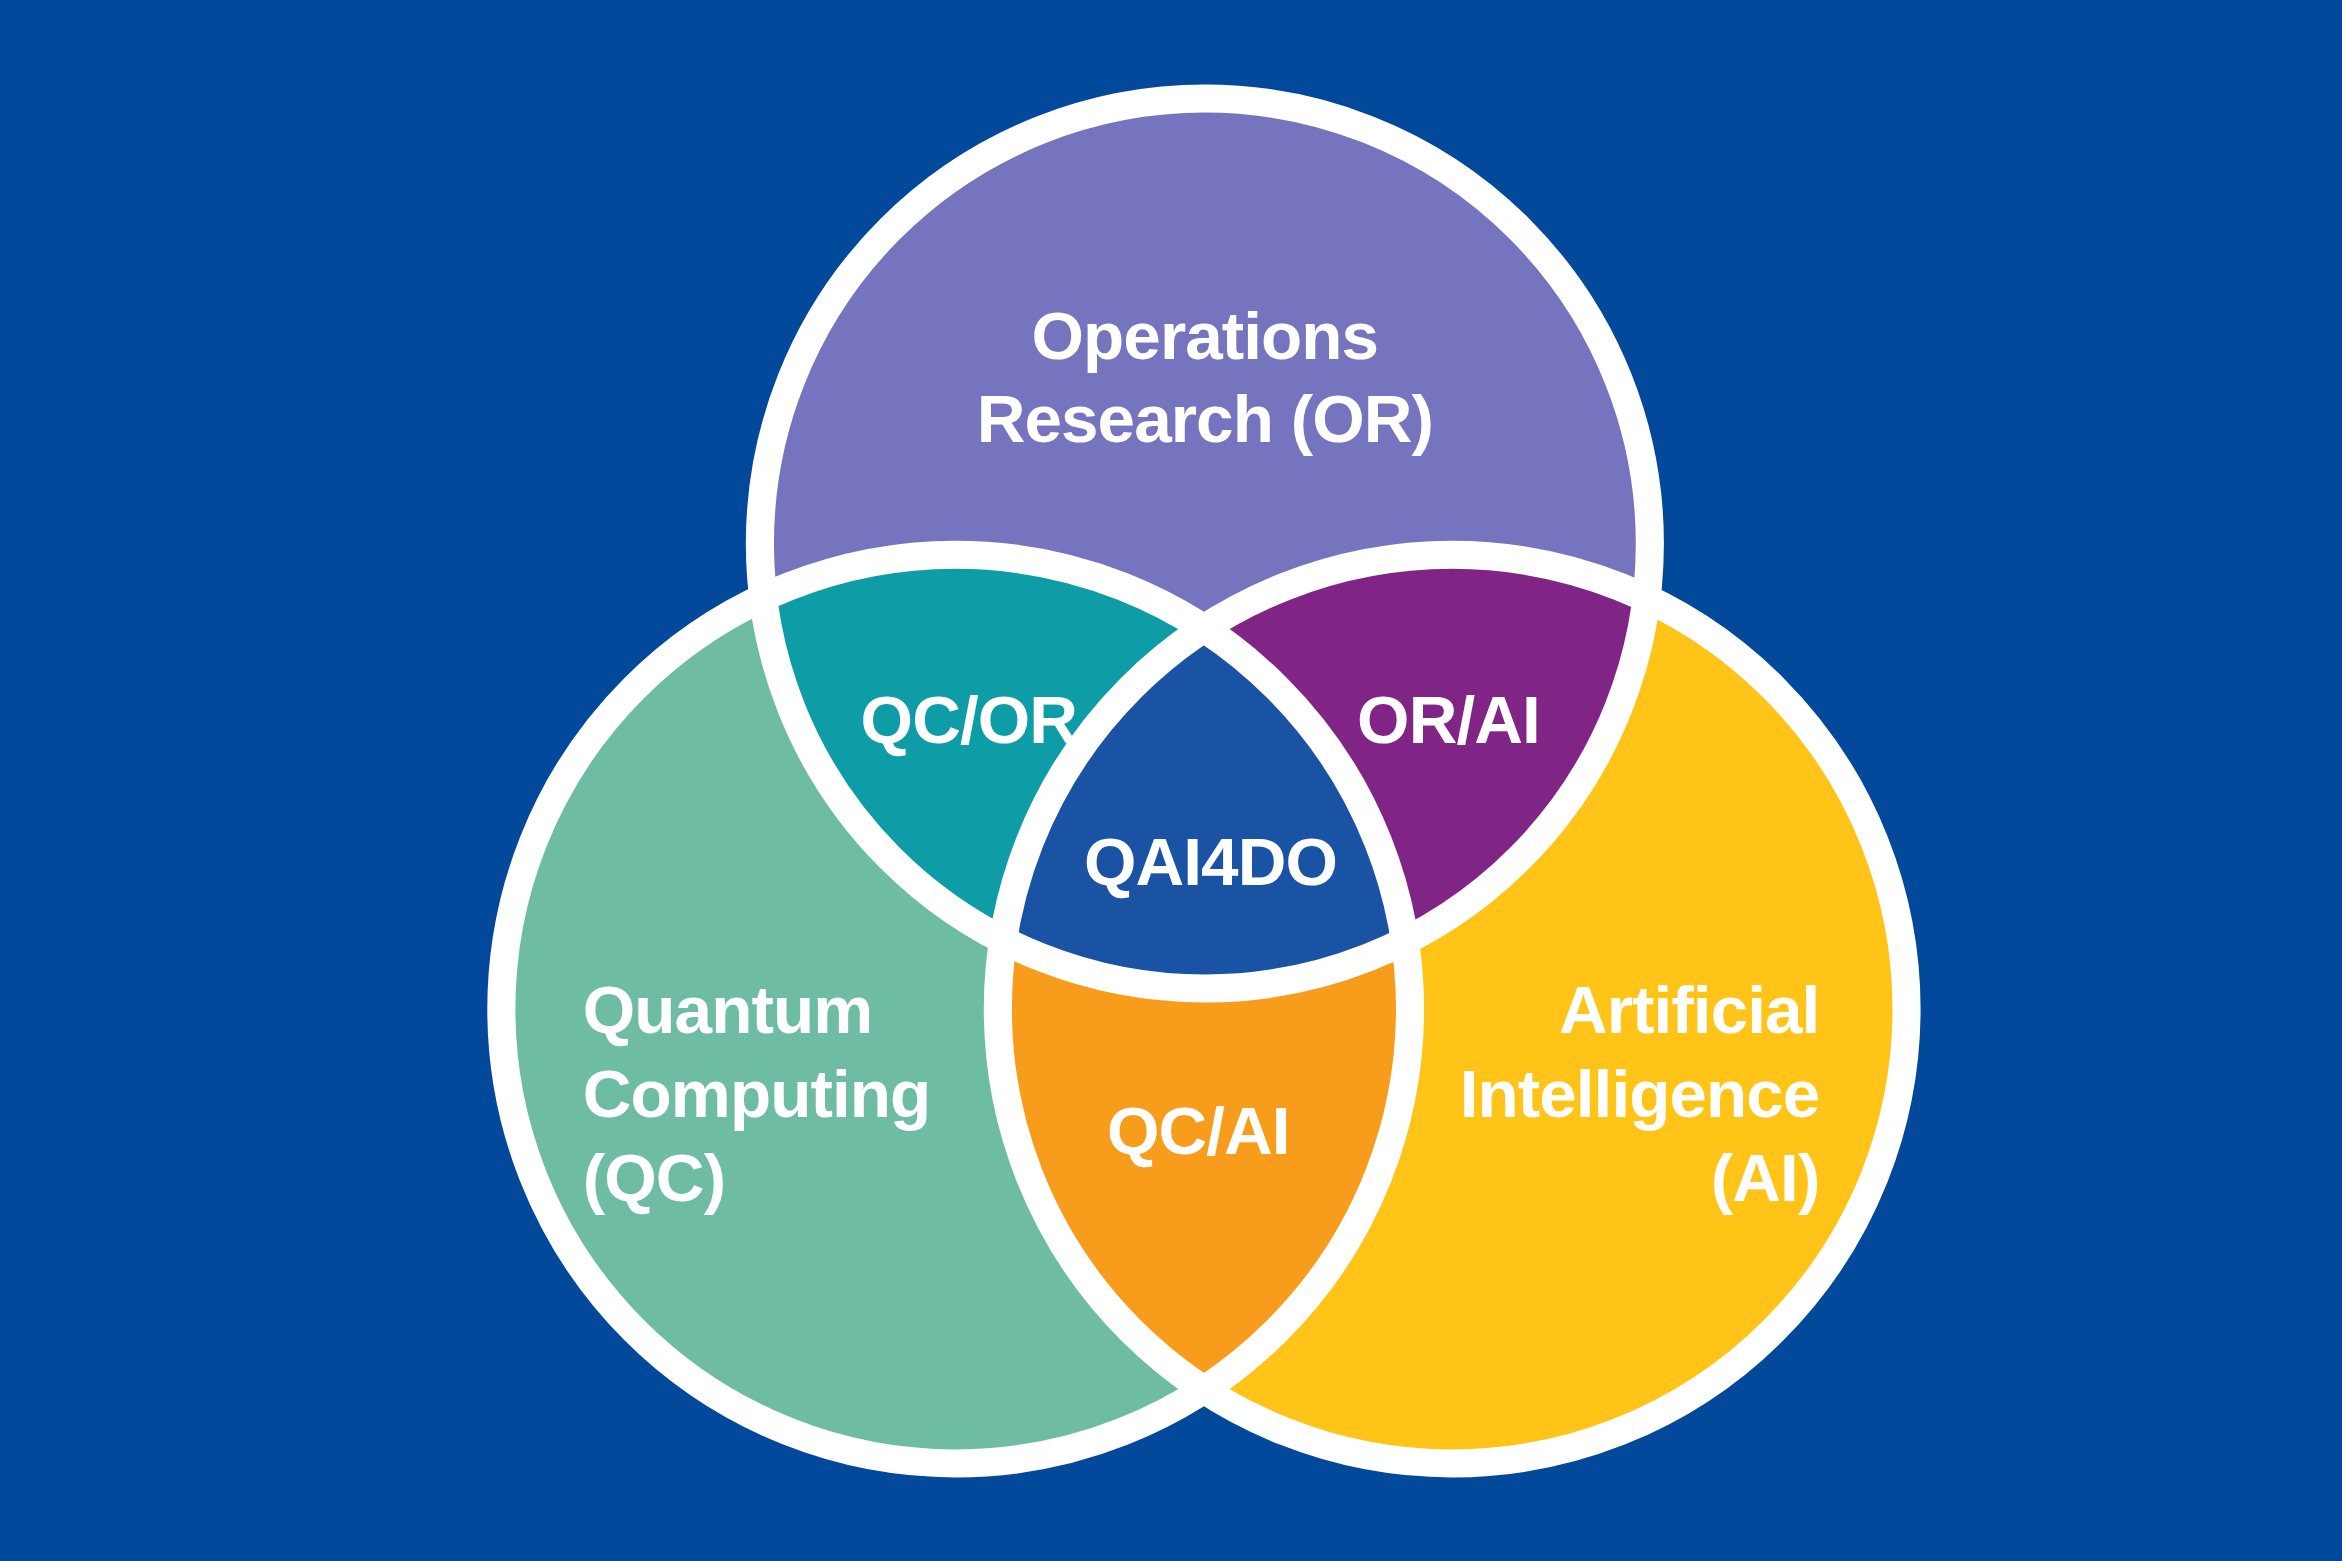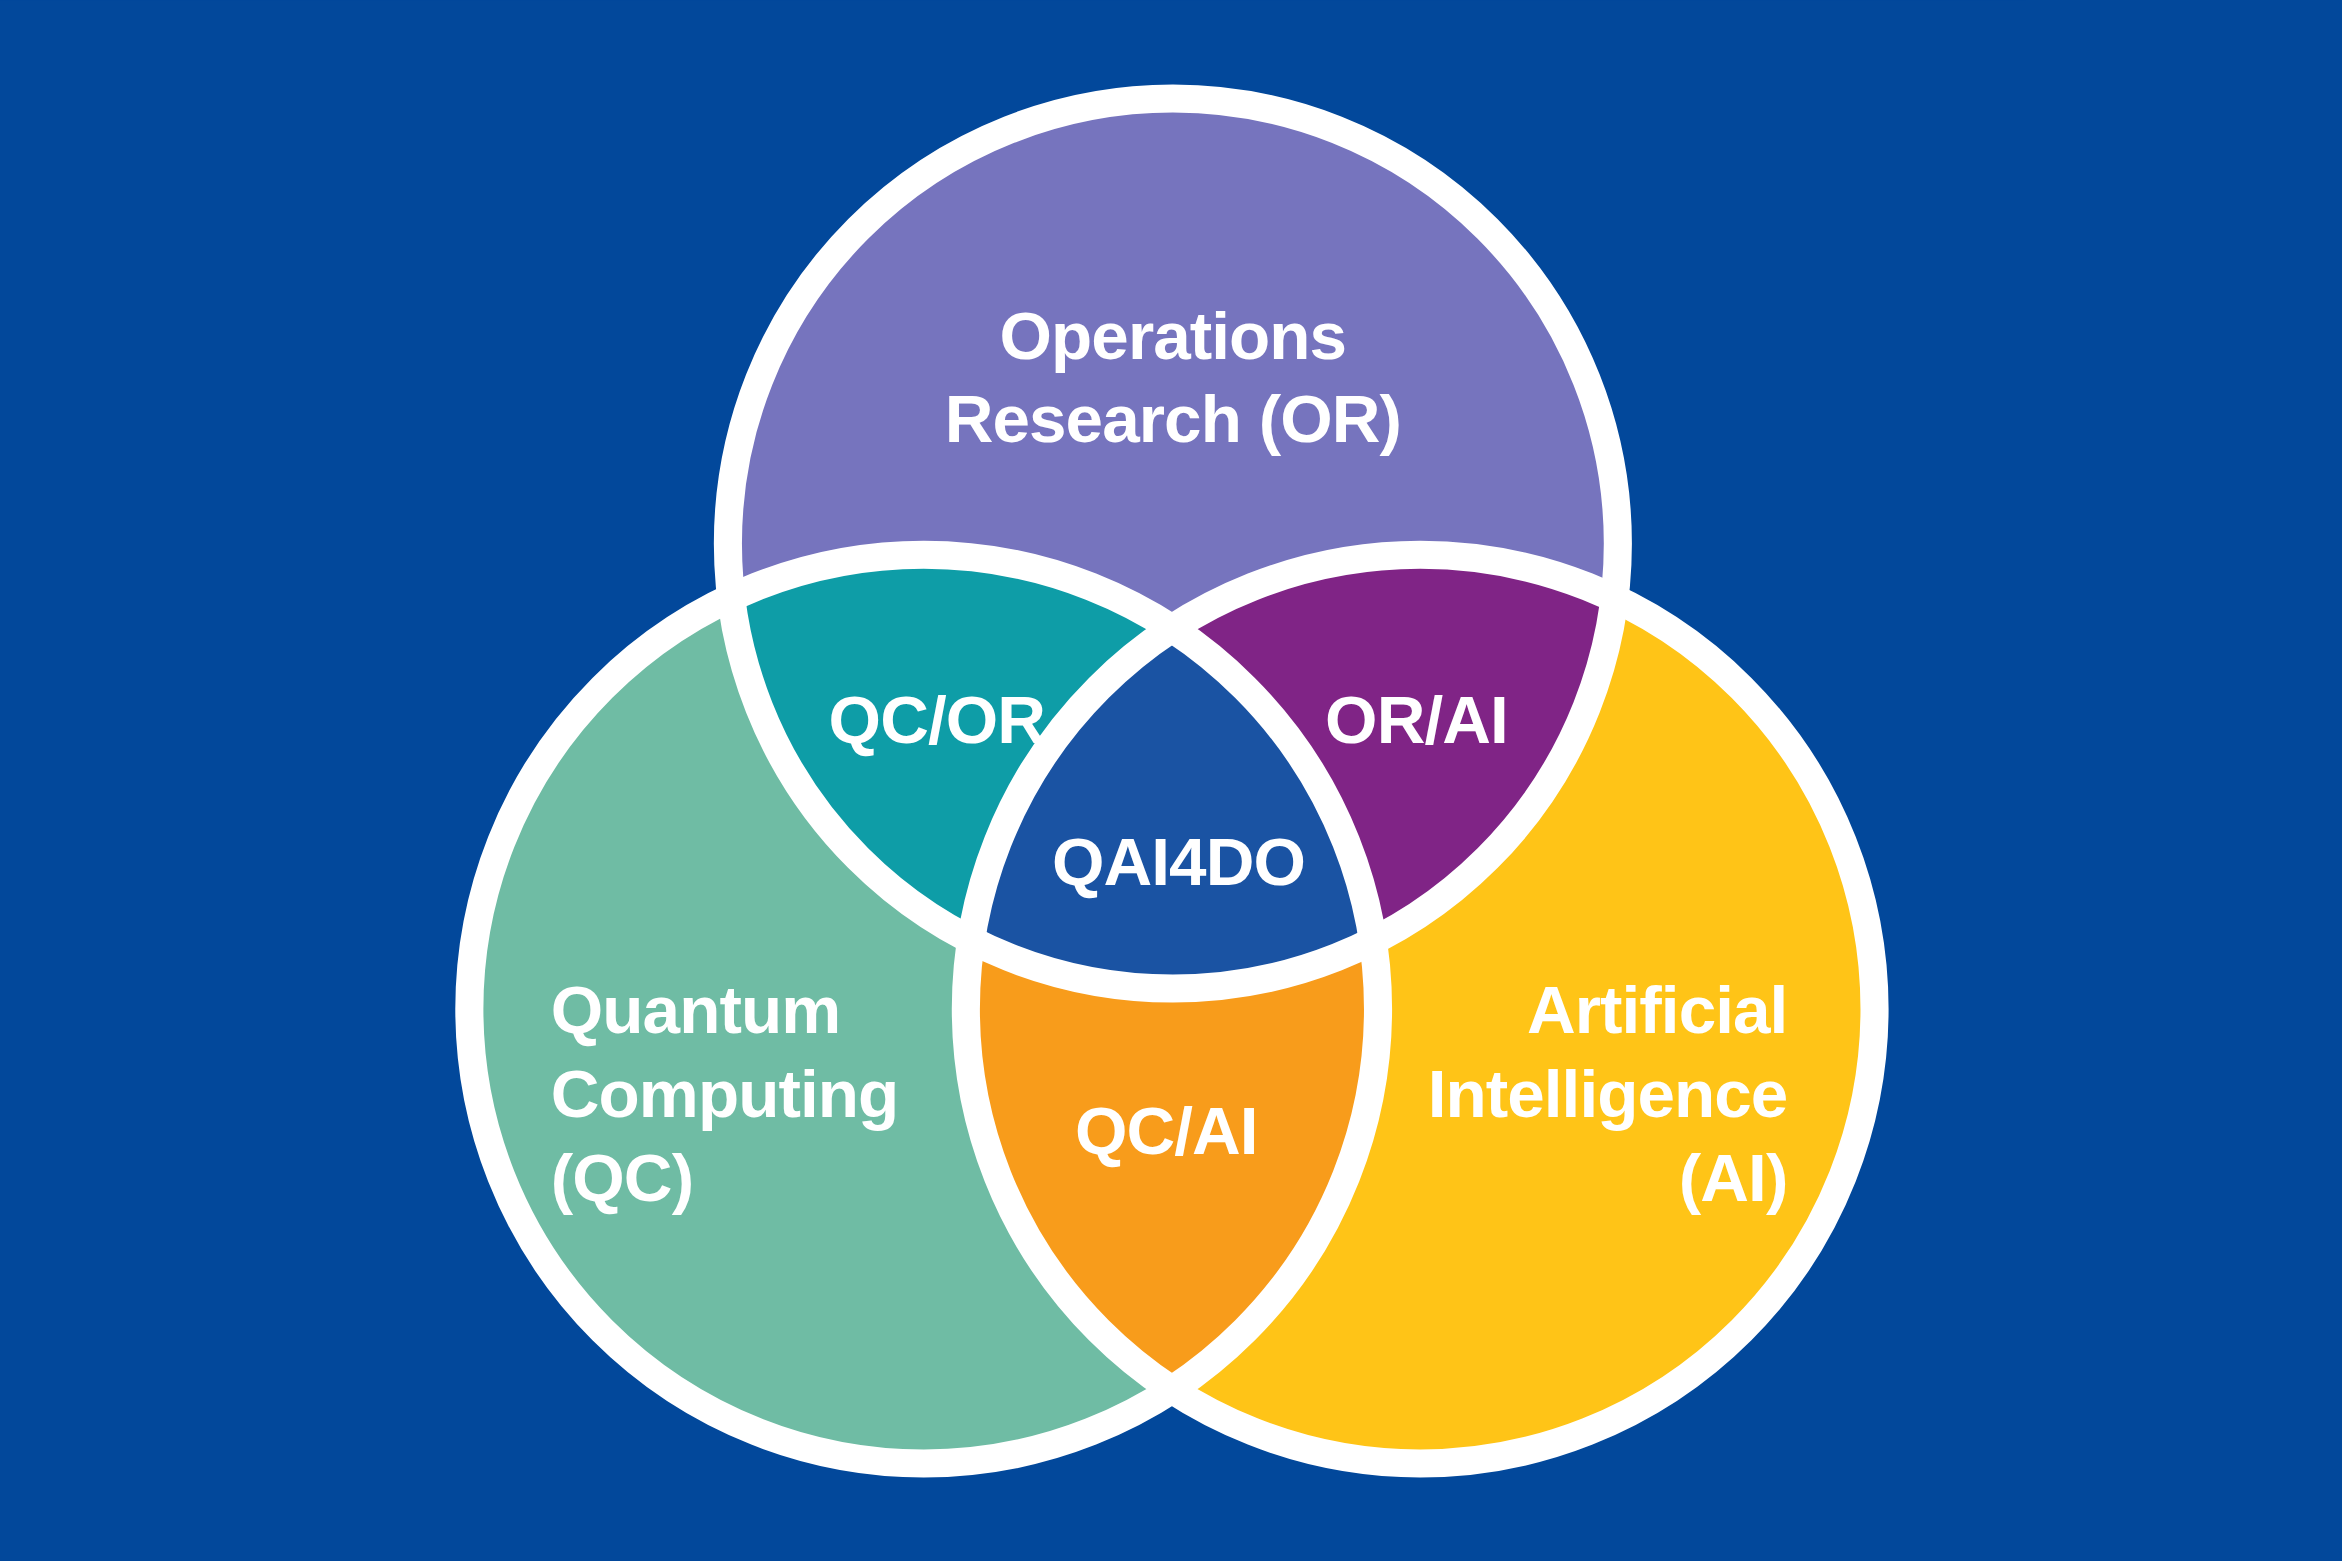--- a/index.html
+++ b/index.html
@@ -5,20 +5,21 @@
   html, body {
     margin: 0;
     padding: 0;
     background: #02489B;
   }
   .stage {
     position: relative;
     width: 2026px;
     height: 1562px;
     overflow: hidden;
+    padding-left: 32px;
   }
   svg {
     display: block;
     width: 2342px;
     height: 1562px;
   }
   text {
     font-family: "Liberation Sans", "DejaVu Sans", sans-serif;
     font-weight: 700;
     font-size: 72px;

